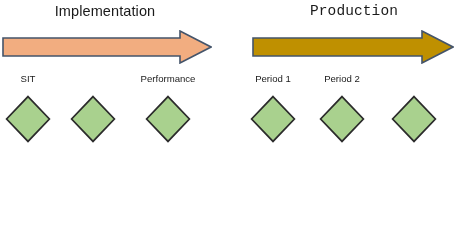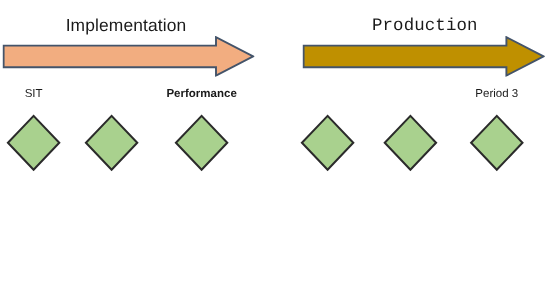--- a/index.html
+++ b/index.html
@@ -26,21 +26,20 @@
   .phase-title {
     position: absolute;
     font-size: 14.5px;
     font-weight: 400;
     color: #1a1a1a;
     letter-spacing: 0.1px;
     white-space: nowrap;
     text-align: center;
     top: 2px;
     line-height: 18px;
-    margin-top: 11px;
   }
   #title-implementation { left: 0px;   width: 210px; }
   #title-production     { left: 252px; width: 204px; font-family: Liberation Mono, monospace; }
 
   
   .arrow-wrap {
     position: absolute;
     top: 30px;
   }
   #arrow-implementation { left: 2px;   width: 210px; height: 34px; }
@@ -95,39 +94,40 @@
       <polygon points="23,1.6 44.4,24 23,46.4 1.6,24" fill="#A9D18E" stroke="#2B2B2B" stroke-width="1.7" stroke-linejoin="miter"></polygon>
     </svg>
   </div>
 
   <div class="milestone-diamond" style="left:70px;">
     <svg viewBox="0 0 46 48">
       <polygon points="23,1.6 44.4,24 23,46.4 1.6,24" fill="#A9D18E" stroke="#2B2B2B" stroke-width="1.7" stroke-linejoin="miter"></polygon>
     </svg>
   </div>
 
-  <div class="milestone-label" style="left:116px; width:104px;font-weight:bold;">Performance</div>
+  <div class="milestone-label" style="left:116px; width:104px;">Performance</div>
   <div class="milestone-diamond" style="left:145px;">
     <svg viewBox="0 0 46 48">
       <polygon points="23,1.6 44.4,24 23,46.4 1.6,24" fill="#A9D18E" stroke="#2B2B2B" stroke-width="1.7" stroke-linejoin="miter"></polygon>
     </svg>
   </div>
 
+  <div class="milestone-label" style="left:235px; width:76px;">Period 1</div>
   <div class="milestone-diamond" style="left:250px;">
     <svg viewBox="0 0 46 48">
       <polygon points="23,1.6 44.4,24 23,46.4 1.6,24" fill="#A9D18E" stroke="#2B2B2B" stroke-width="1.7" stroke-linejoin="miter"></polygon>
     </svg>
   </div>
 
+  <div class="milestone-label" style="left:304px; width:76px;">Period 2</div>
   <div class="milestone-diamond" style="left:319px;">
     <svg viewBox="0 0 46 48">
       <polygon points="23,1.6 44.4,24 23,46.4 1.6,24" fill="#A9D18E" stroke="#2B2B2B" stroke-width="1.7" stroke-linejoin="miter"></polygon>
     </svg>
   </div>
 
-  <div class="milestone-label" style="left:376px; width:76px;">Period 3</div>
   <div class="milestone-diamond" style="left:391px;">
     <svg viewBox="0 0 46 48">
       <polygon points="23,1.6 44.4,24 23,46.4 1.6,24" fill="#A9D18E" stroke="#2B2B2B" stroke-width="1.7" stroke-linejoin="miter"></polygon>
     </svg>
   </div>
 
 </div>
 
 </body></html>

